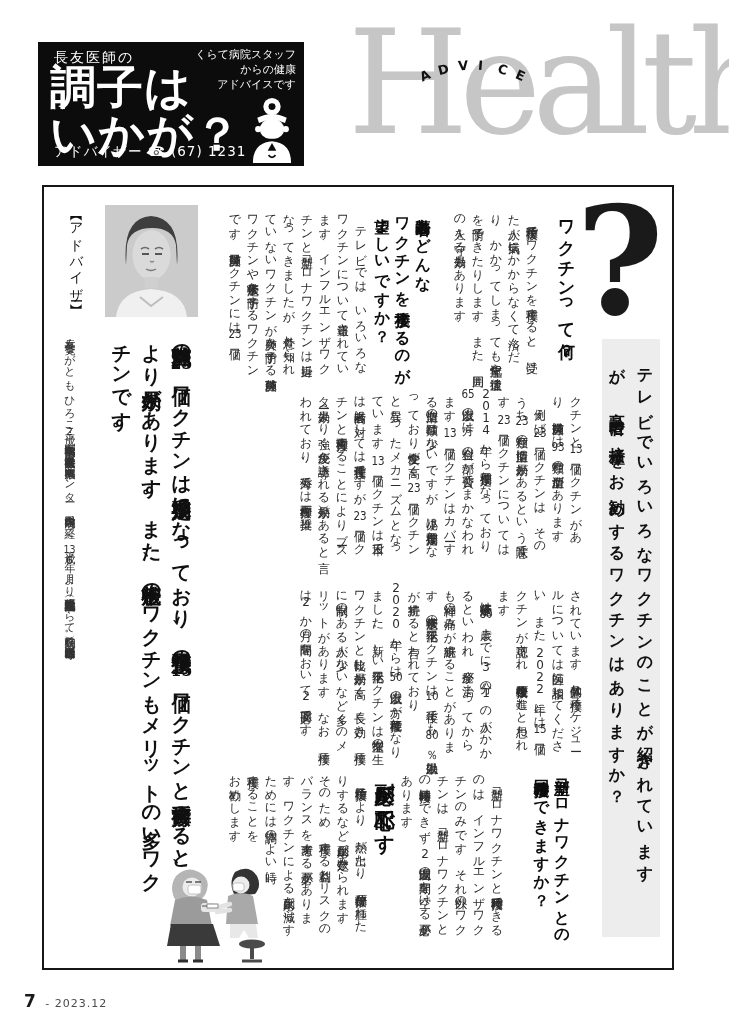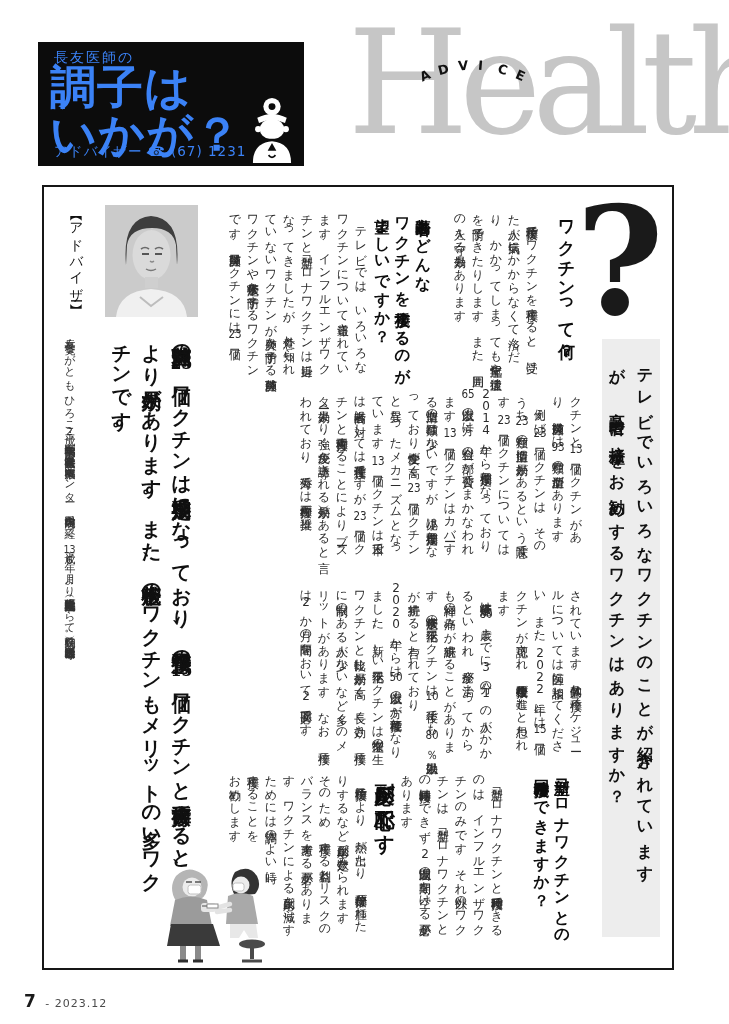--- a/index.html
+++ b/index.html
@@ -4,21 +4,21 @@
 <style>
   html,body{margin:0;padding:0;background:#ffffff;}
   .page{position:relative;width:729px;height:1024px;background:#fff;overflow:hidden;
         font-family:"DejaVu Sans","Liberation Sans",sans-serif;color:#242424;}
   .abs{position:absolute;}
   
   .v{writing-mode:vertical-rl;text-orientation:mixed;}
   .v p{margin:0;padding:0;}
   .tcy{text-combine-upright:all;}
   
-  .header-box{left:38px;top:42px;width:266px;height:124px;background:#0c0c0c;color:#3b82f6;}
+  .header-box{left:38px;top:42px;width:266px;height:124px;background:#0c0c0c;color:#ffffff;}
   .kicker{left:16px;top:7px;font-size:14px;letter-spacing:2px;}
   .h-title{left:12px;top:22px;font-size:46px;line-height:1.02;font-weight:700;
            font-family:"DejaVu Serif","Liberation Serif",serif;white-space:pre-line;letter-spacing:1px;}
   .h-note{right:8px;top:6px;font-size:11px;line-height:1.35;text-align:right;white-space:pre-line;}
   .h-phone{left:16px;bottom:5px;font-size:13.5px;letter-spacing:1px;}
   .doctor{right:6px;bottom:2px;width:52px;height:68px;}
   
   .logo{left:348px;top:0px;font-family:"DejaVu Serif","Liberation Serif",serif;
         font-size:145px;line-height:1.15;color:#c6c6c6;letter-spacing:-9px;
         transform:scaleX(.95);transform-origin:left top;}
@@ -58,20 +58,23 @@
 </style>
 </head>
 <body>
 
 <div class="page">
 
   <div class="abs header-box">
     <div class="abs kicker">長友医師の</div>
     <div class="abs h-title">調子は
 いかが？</div>
+    <div class="abs h-note">くらて病院スタッフ
+からの健康
+アドバイスです</div>
     <div class="abs h-phone">
       <span>アドバイザー</span>
       <span>☎</span>
       <span>(67) 1231</span>
     </div>
     <svg class="abs doctor" viewBox="0 0 60 78">
       <circle cx="30" cy="12" r="10" fill="#fff"></circle>
       <circle cx="30" cy="12" r="4" fill="#0c0c0c"></circle>
       <path d="M13 25 q17 -9 34 0 l-2 6 q-15 -7 -30 0 Z" fill="#fff"></path>
       <rect x="16" y="27" width="28" height="22" rx="11" fill="#fff"></rect>

